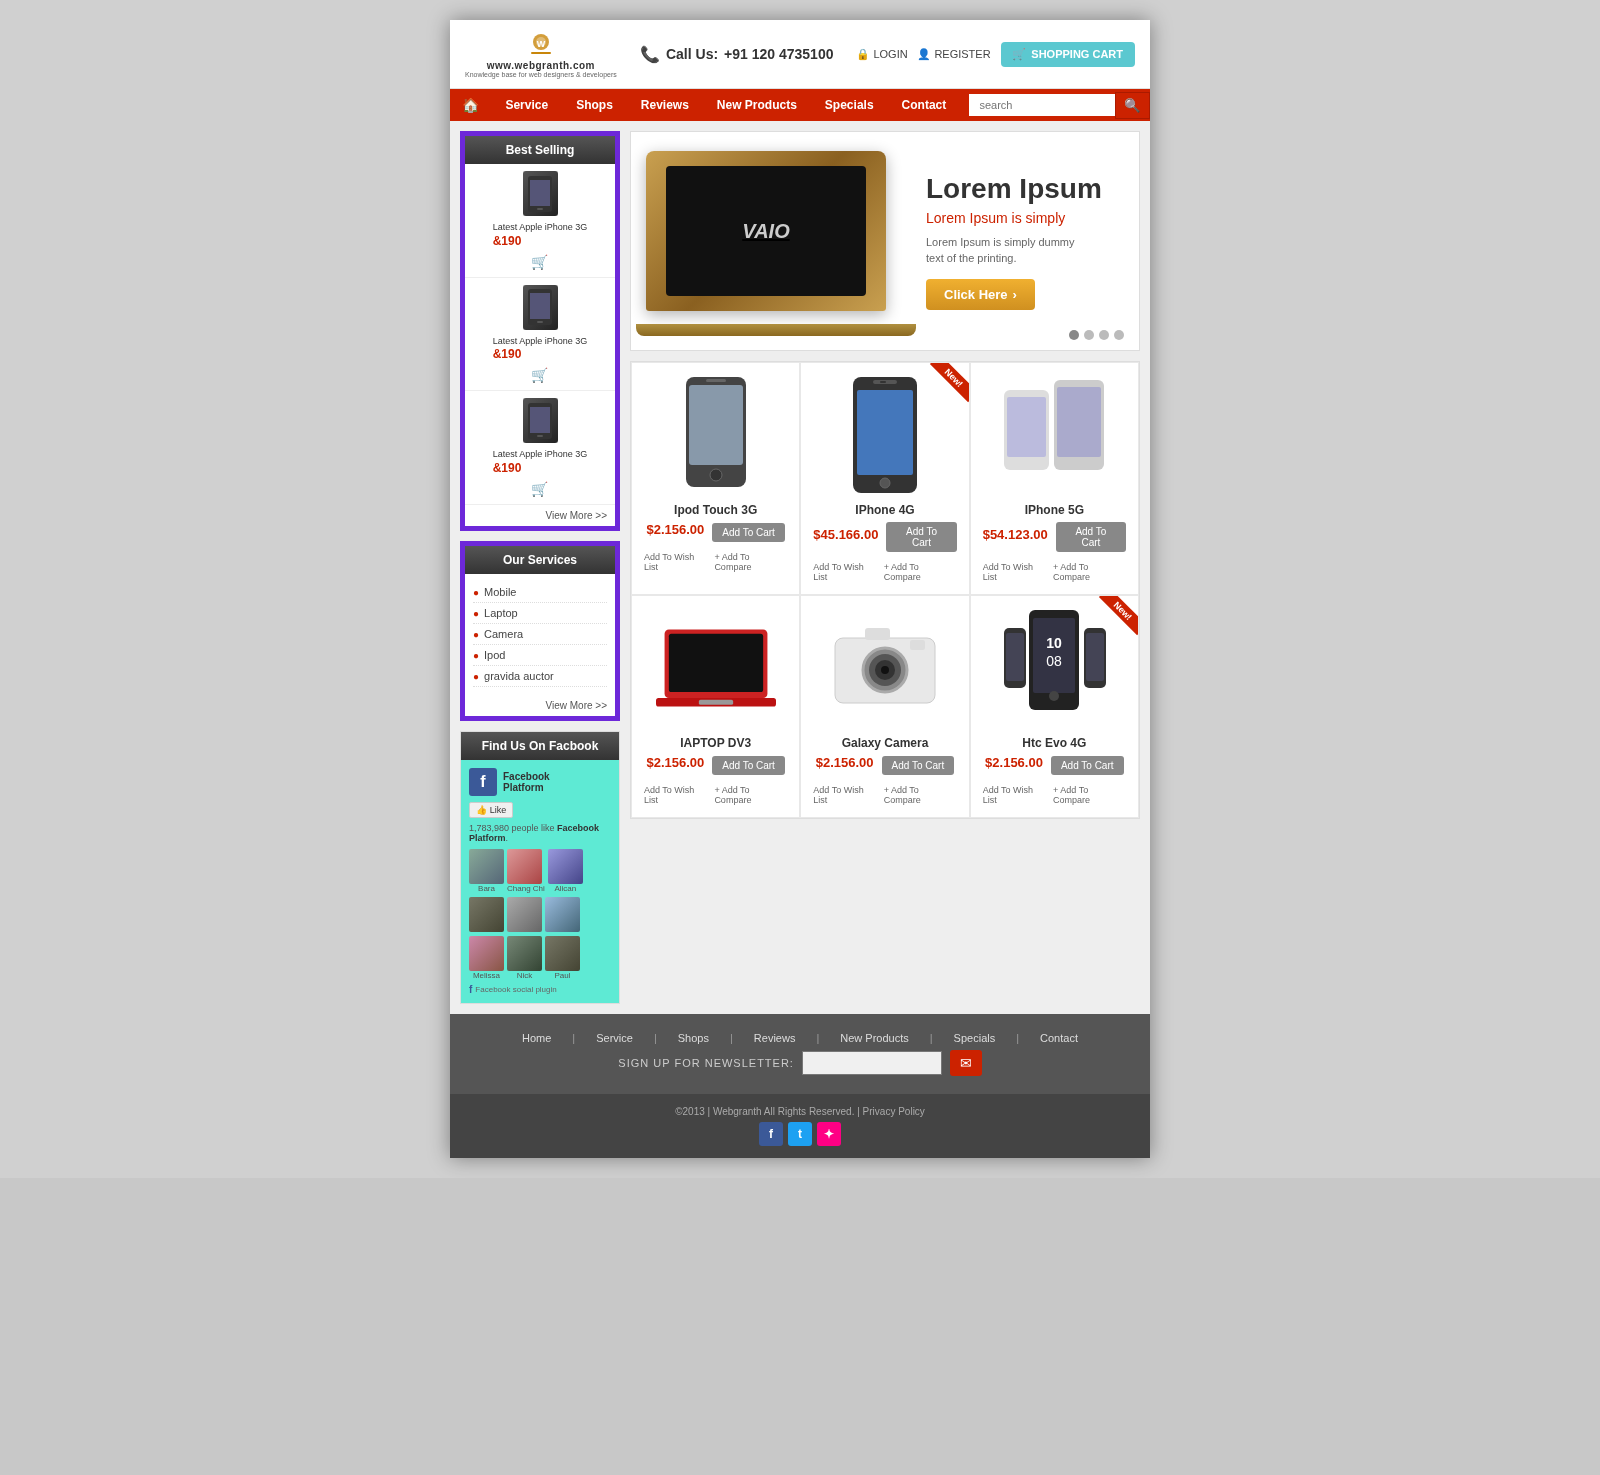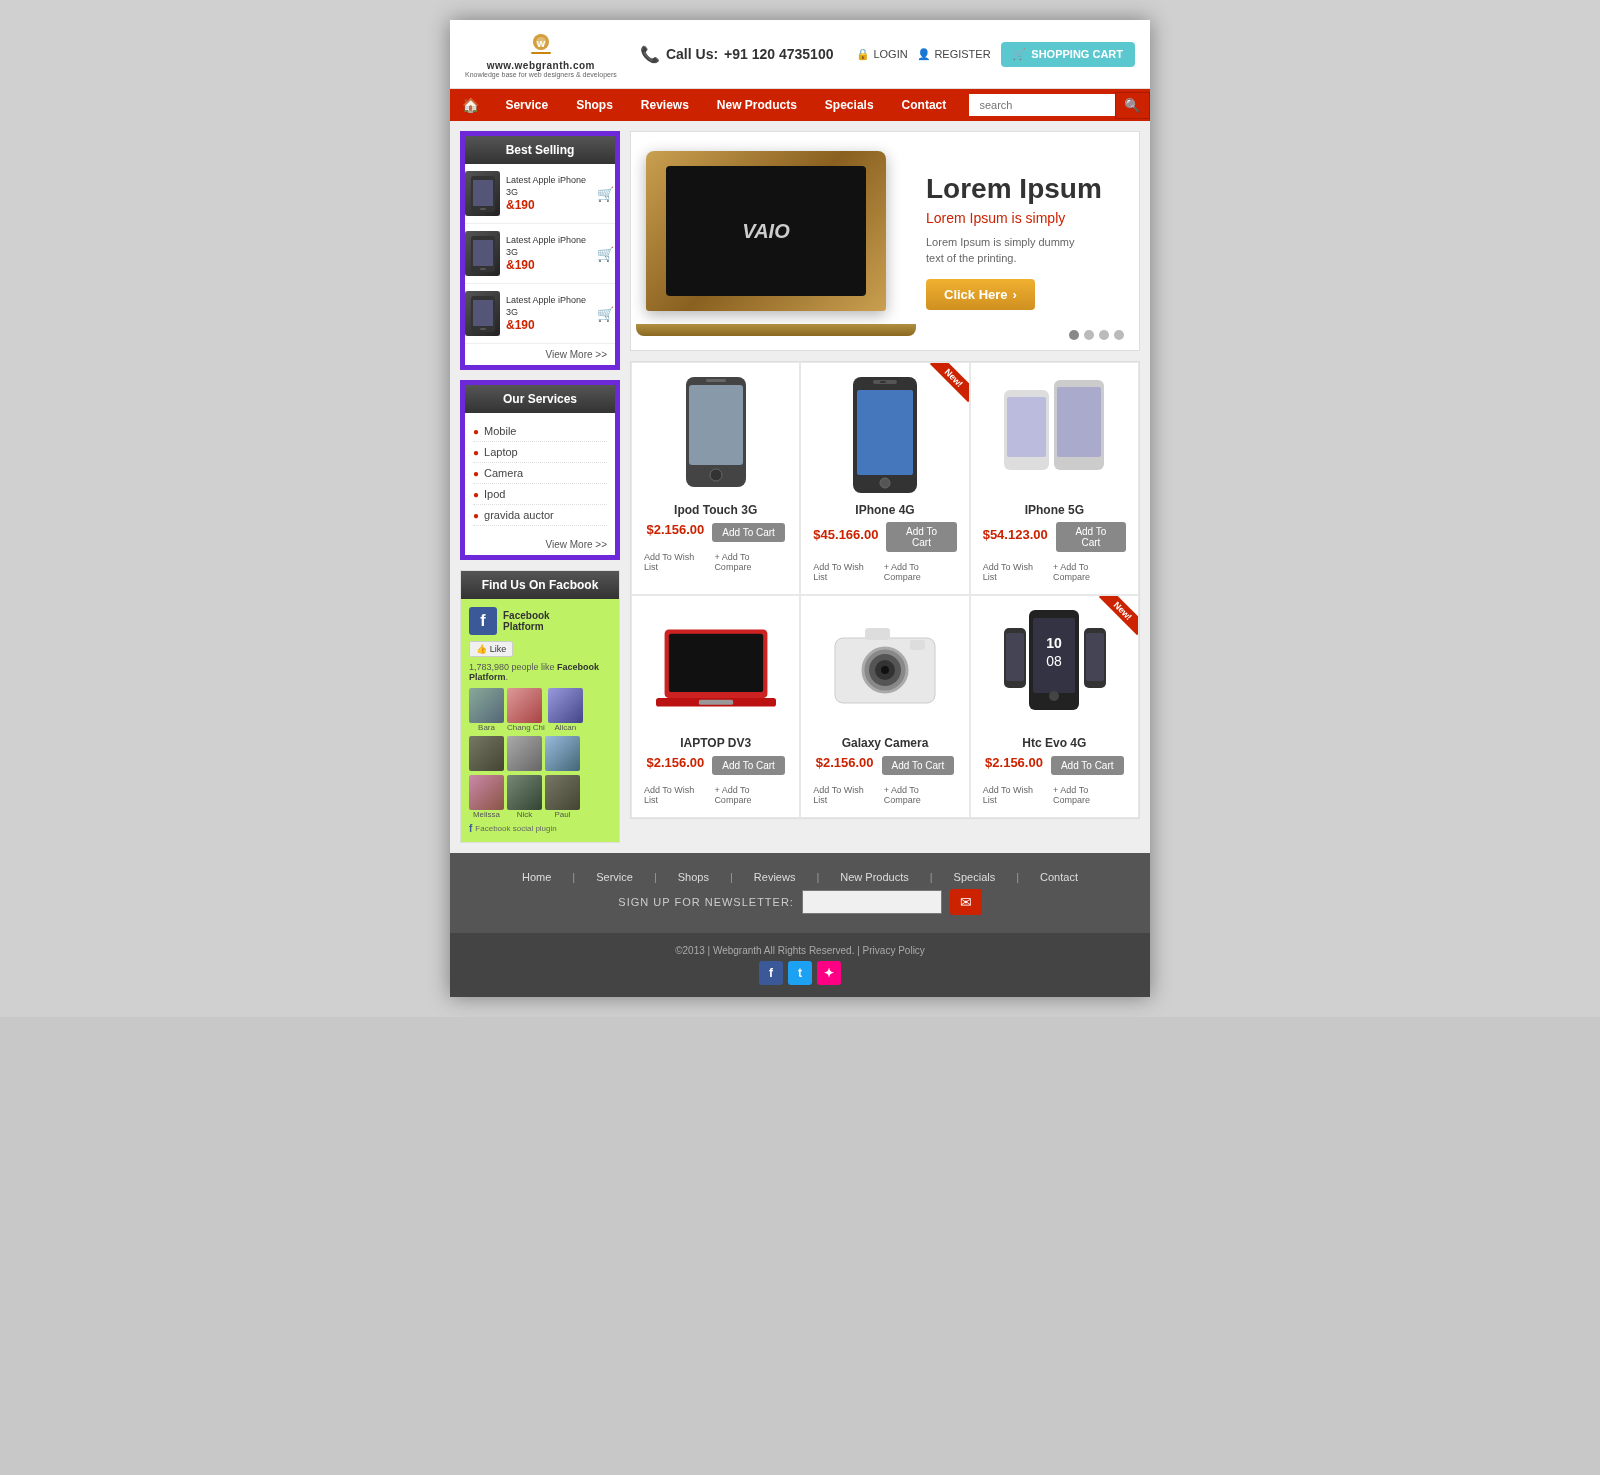--- a/index.html
+++ b/index.html
@@ -151,23 +151,24 @@
       color: #fff;
       font-size: 12px;
       font-weight: bold;
       padding: 7px 10px;
       text-align: center;
     }
 
     .best-selling-item {
       display: flex;
       align-items: center;
-      padding: 7px 0;
+      padding: 7px 26px;
       border-bottom: 1px solid #eee;
       gap: 6px;
+      flex-direction: column;
     }
     .product-thumb {
       width: 35px;
       height: 45px;
       background: #ddd;
       flex-shrink: 0;
       position: relative;
       overflow: hidden;
     }
     .phone-shape {
@@ -217,21 +218,21 @@
       border-bottom: 1px dotted #ddd;
       font-size: 11px;
       color: #444;
     }
     .service-bullet {
       color: #cc2200;
       font-size: 10px;
     }
 
     .facebook-section {
-      background: #bef264;
+      background: #5eead4;
       border: 1px solid #ddd;
       padding: 8px;
     }
     .facebook-title {
       background: linear-gradient(to bottom, #555, #333);
       color: #fff;
       font-size: 12px;
       font-weight: bold;
       padding: 7px 10px;
       text-align: center;
@@ -314,20 +315,21 @@
       padding: 15px;
       min-height: 220px;
       position: relative;
       overflow: hidden;
     }
     .banner-laptop {
       width: 260px;
       height: 180px;
       flex-shrink: 0;
       position: relative;
+      text-decoration: underline;
     }
     .laptop-shape {
       width: 240px;
       height: 160px;
       background: linear-gradient(135deg, #c9a050, #8a6020, #c9a050);
       border-radius: 8px 8px 3px 3px;
       position: relative;
       display: flex;
       align-items: center;
       justify-content: center;

